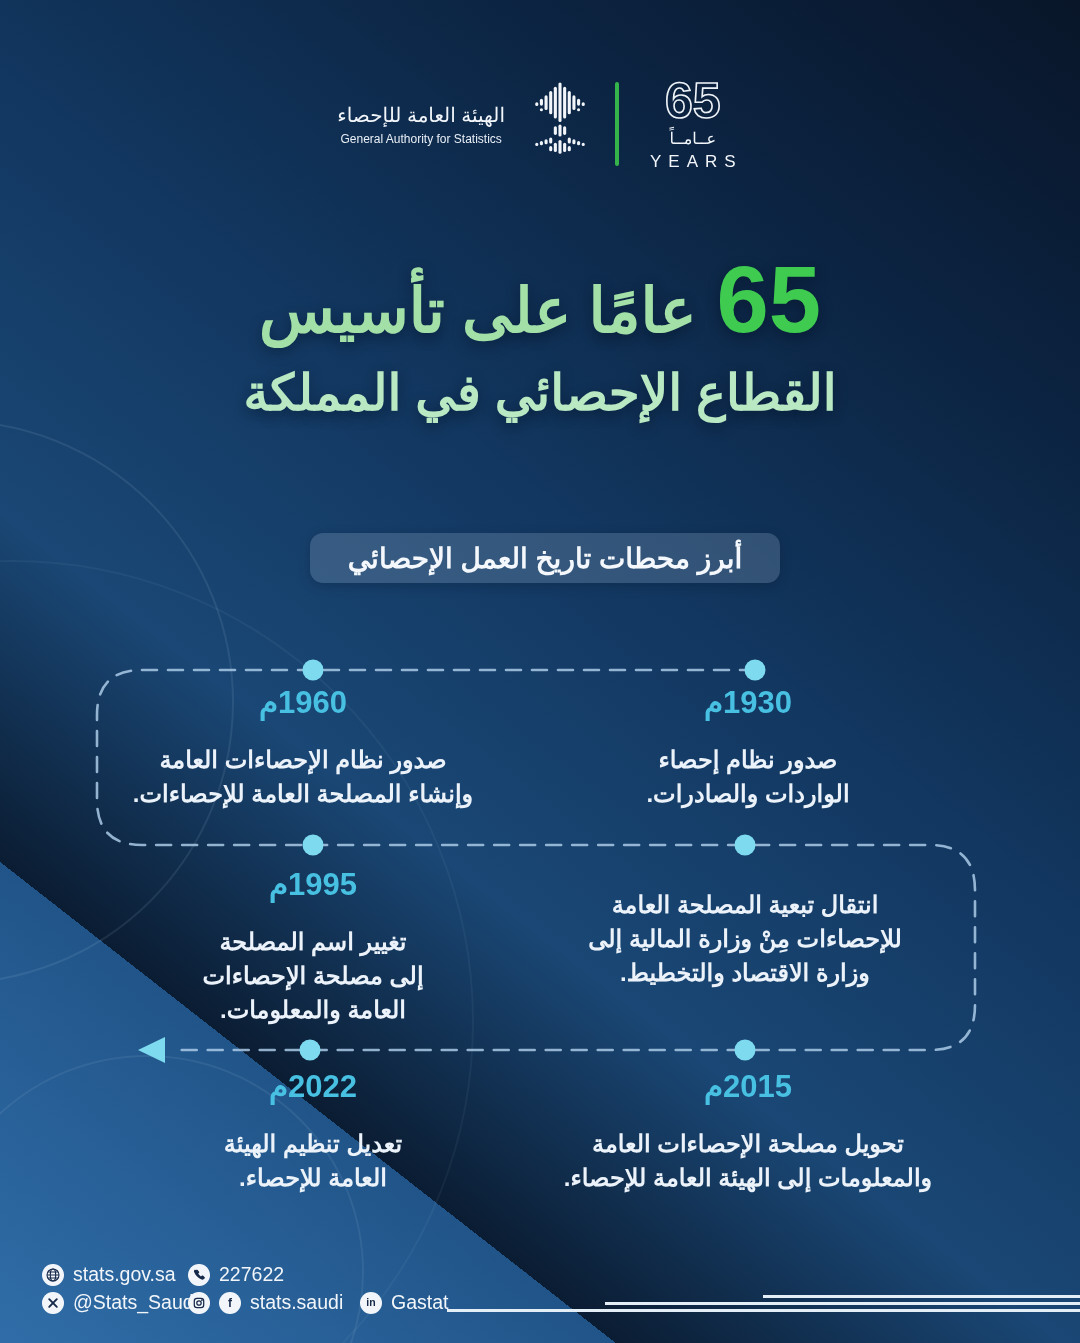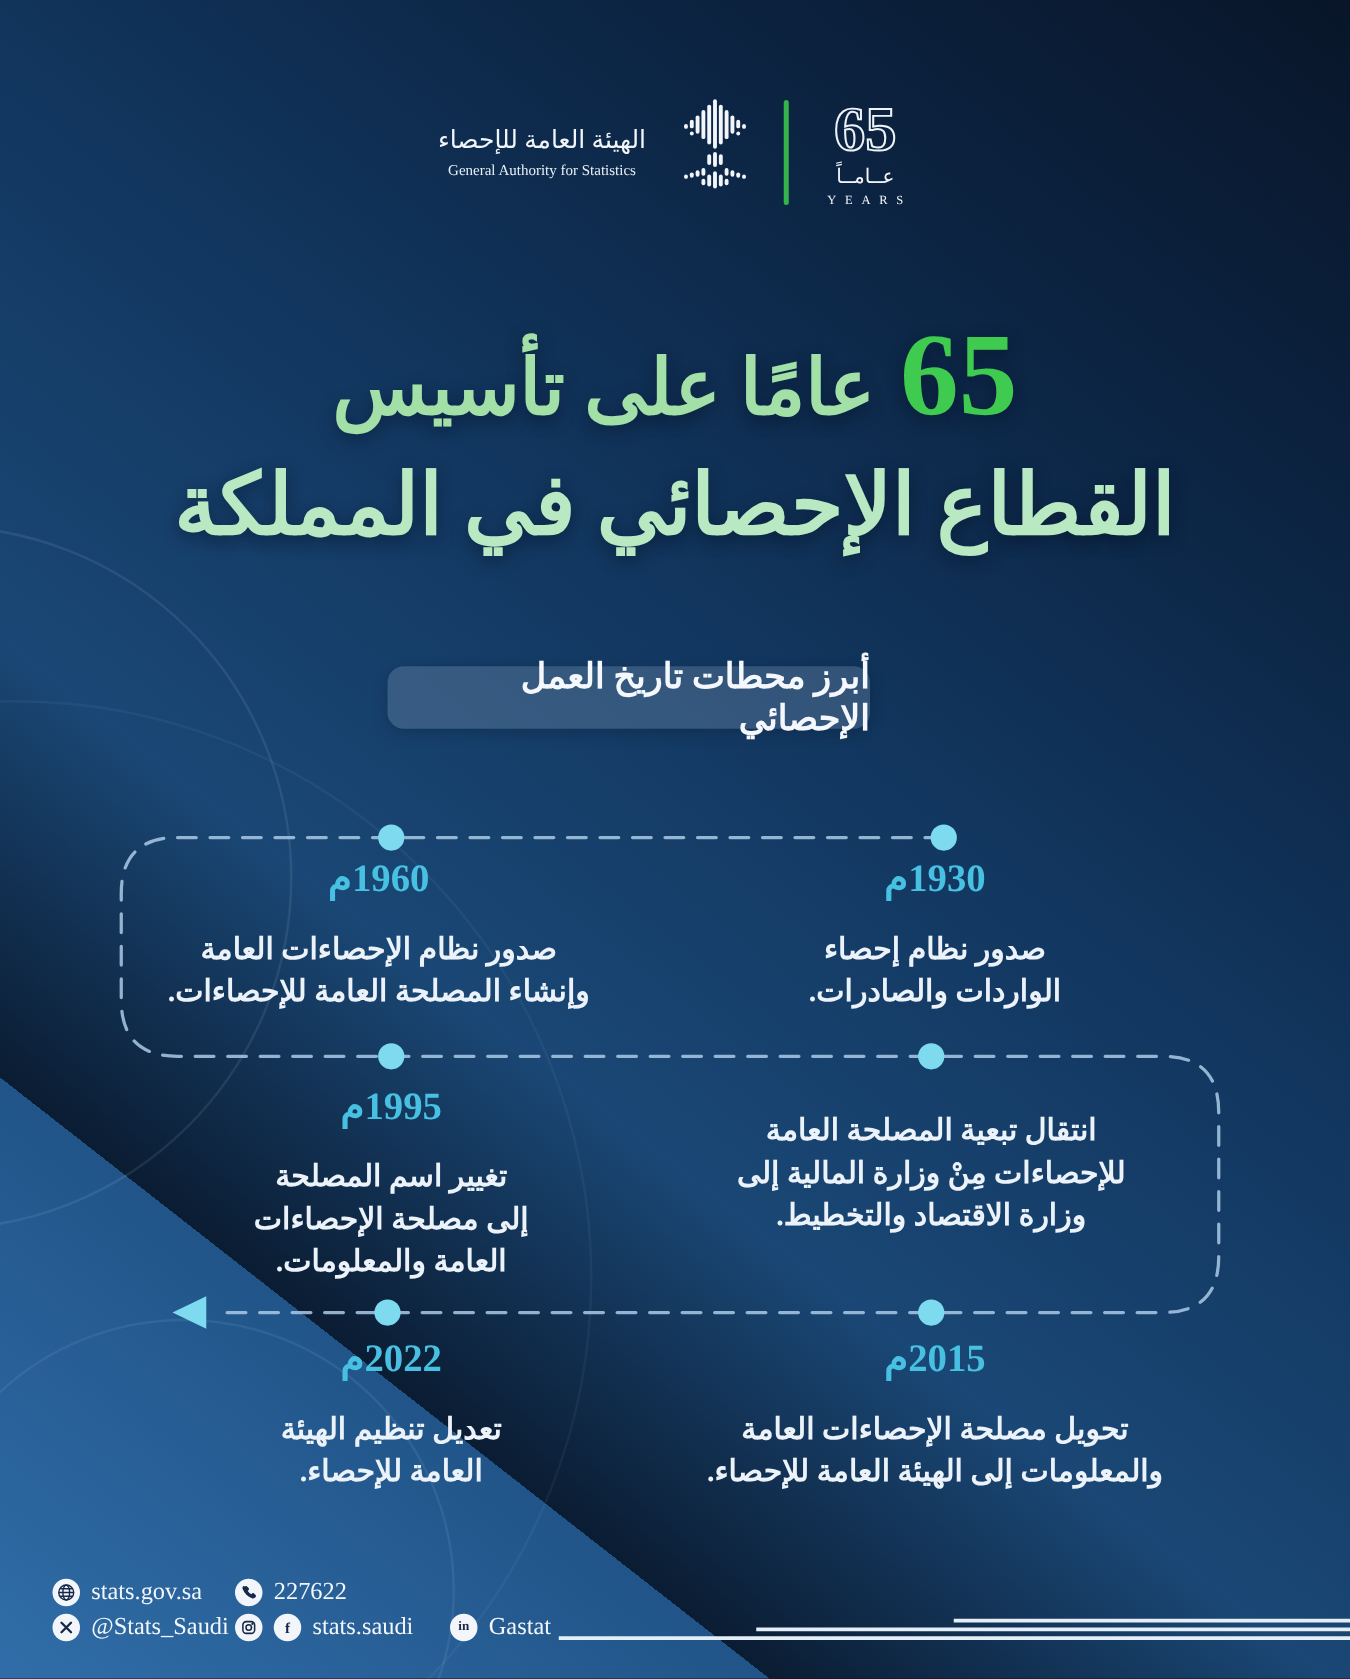--- a/index.html
+++ b/index.html
@@ -1,46 +1,46 @@
 <!DOCTYPE html>
 <html lang="ar"><head>
 <meta charset="utf-8">
 <style>
   html,body { margin:0; padding:0; background:#081527; }
   .poster {
     position:relative; width:1080px; height:1343px; overflow:hidden;
-    font-family:Liberation Serif, serif; color:#fff;
+    font-family:Liberation Sans, sans-serif; color:#fff;
     background:linear-gradient(38deg,#306da8 0%,#215589 22%,#1a477526 0,#1a4775 38%,#123760 58%,#0c2544 78%,#0a1b33 92%,#091629 100%);
   }
   
   .arc { position:absolute; border-radius:50%; pointer-events:none; }
   .arc1 { width:560px; height:560px; left:-330px; top:420px; border:2px solid rgba(195,222,245,.10); }
   .arc2 { width:920px; height:920px; left:-450px; top:560px; border:2px solid rgba(195,222,245,.06); }
   .arc3 { width:430px; height:430px; left:-70px; top:1055px; border:2px solid rgba(195,222,245,.09); }
 
   
   .header { position:absolute; top:76px; left:0; right:0; display:flex; justify-content:center; align-items:center; gap:24px; }
   .authority { text-align:center; }
   .authority-ar { direction:rtl; font-size:20px; letter-spacing:1px; color:#f2f6fa; }
   .authority-en { font-size:12px; color:#e9eff6; margin-top:5px; }
   .divider { width:4px; height:84px; background:#35b44b; border-radius:2px; }
   .anniv { text-align:center; min-width:72px; }
   .anniv-num { font-size:50px; line-height:1; font-weight:bold; color:transparent; -webkit-text-stroke:1.6px #eef3f8; }
   .anniv-ar { direction:rtl; font-size:16px; margin-top:3px; color:#f2f6fa; }
-  .anniv-en { font-size:10px; letter-spacing:7px; padding-left:7px; margin-top:4px; color:#f2f6fa;text-align:right; }
+  .anniv-en { font-size:17px; letter-spacing:7px; padding-left:7px; margin-top:4px; color:#f2f6fa;text-align:right; }
 
   
   .title { position:absolute; top:246px; left:0; right:0; text-align:center; direction:rtl;
            text-shadow:0 4px 14px rgba(4,14,28,.45); }
   .title-num { font-size:94px; font-weight:bold; color:#3ecb4f; }
   .title-rest { font-size:62px; font-weight:bold; color:#a3e0a8; margin-right:20px; }
-  .title-line2 { font-size:68px; font-weight:bold; color:#b9e9c2; margin-top:10px; }
-
-  
-  .badge { position:absolute; top:533px; left:310px; width:386px; height:50px;
+  .title-line2 { font-size:50px; font-weight:bold; color:#b9e9c2; margin-top:10px; }
+
+  
+  .badge { position:absolute; top:533px; left:310px; width:470px; height:50px;
            background:rgba(152,172,202,.26); border-radius:13px;
            display:flex; align-items:center; justify-content:center;
            font-size:28px; font-weight:bold; color:#f4f8fc; direction:rtl;
            box-shadow:0 3px 12px rgba(4,14,28,.22); }
 
   .timeline-svg { position:absolute; left:0; top:0; }
 
   
   .milestone { position:absolute; width:380px; text-align:center; }
   .m-year { direction:rtl; font-size:31px; font-weight:bold; color:#47c0e2; }

